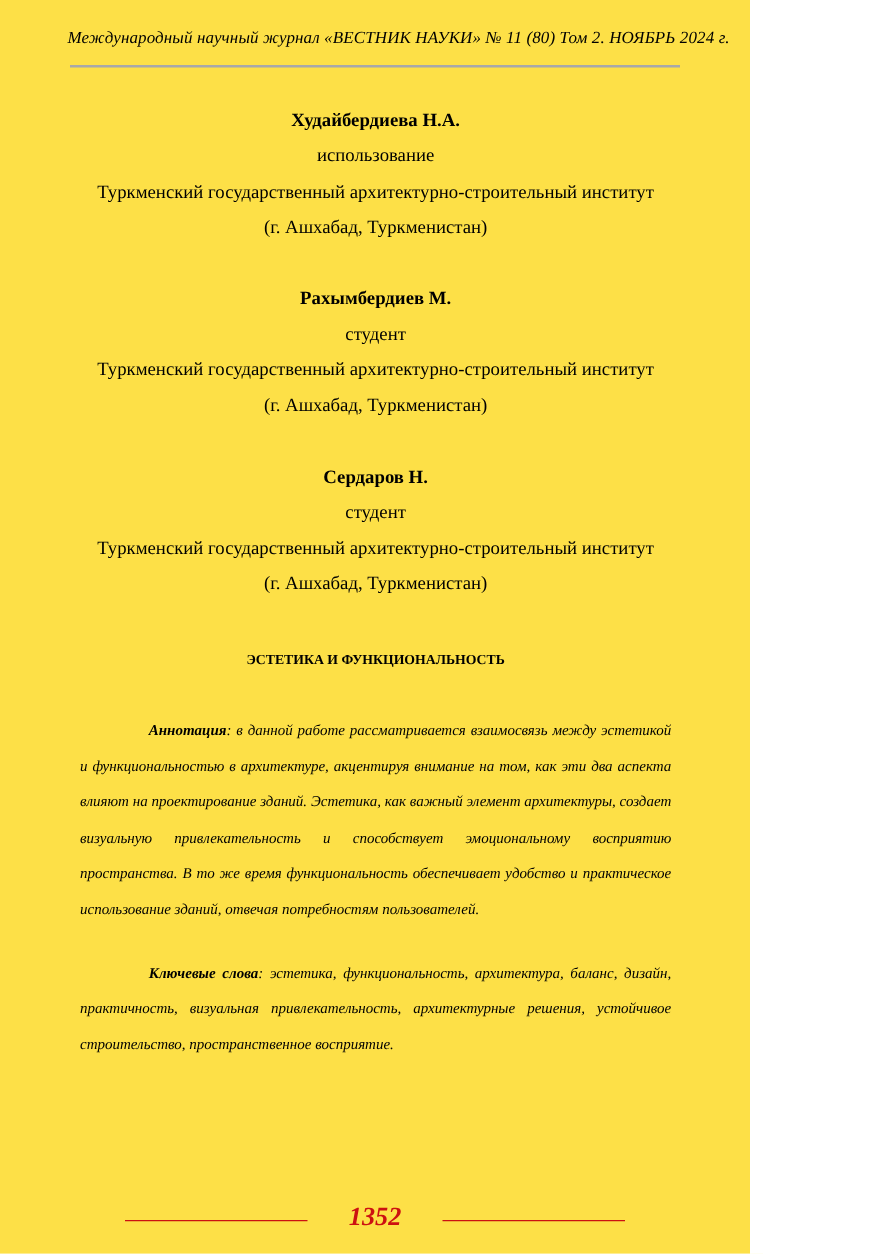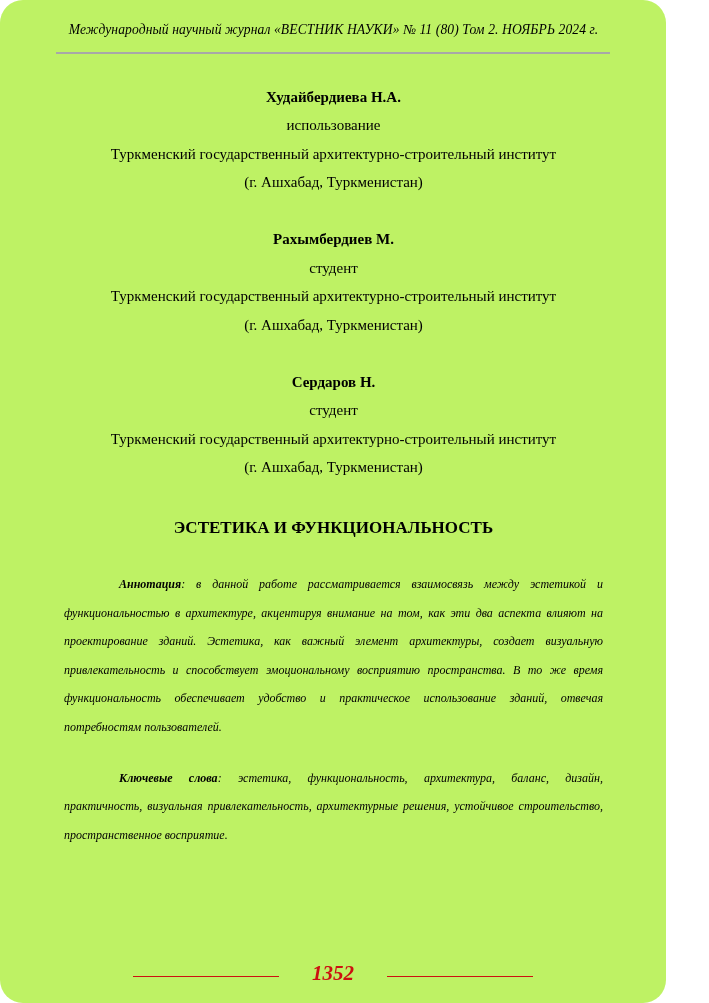--- a/index.html
+++ b/index.html
@@ -1,25 +1,24 @@
 <!DOCTYPE html>
 <html lang="ru"><head>
 <meta charset="utf-8">
 <style>
   html, body { margin: 0; padding: 0; background: #ffffff; }
   .page {
     position: relative;
-    width: 666px;
+    width: 600px;
     height: 1003px;
-    background: #bef264;
+    background: #fde047;
     color: #000000;
     font-family: "Liberation Serif", "DejaVu Serif", serif;
     overflow: hidden;
     box-sizing: border-box;
-    border-radius: 23px;
   }
   .content { padding: 21px 63px 0 64px; }
 
   .journal-header {
     font-style: italic;
     font-size: 13.6px;
     line-height: 17px;
     text-align: center;
     white-space: nowrap;
     margin: 0 -10px;
@@ -45,21 +44,21 @@
     font-size: 15px;
     line-height: 28.5px;
     margin-top: 28.5px;
   }
   .author-name { font-weight: bold; }
 
   .title-block {
     margin-top: 31px;
     text-align: center;
     font-weight: bold;
-    font-size: 17px;
+    font-size: 11px;
     line-height: 30.5px;
   }
 
   .paragraph {
     font-style: italic;
     font-size: 12px;
     line-height: 28.6px;
     text-align: justify;
     text-indent: 55px;
     margin: 0;

